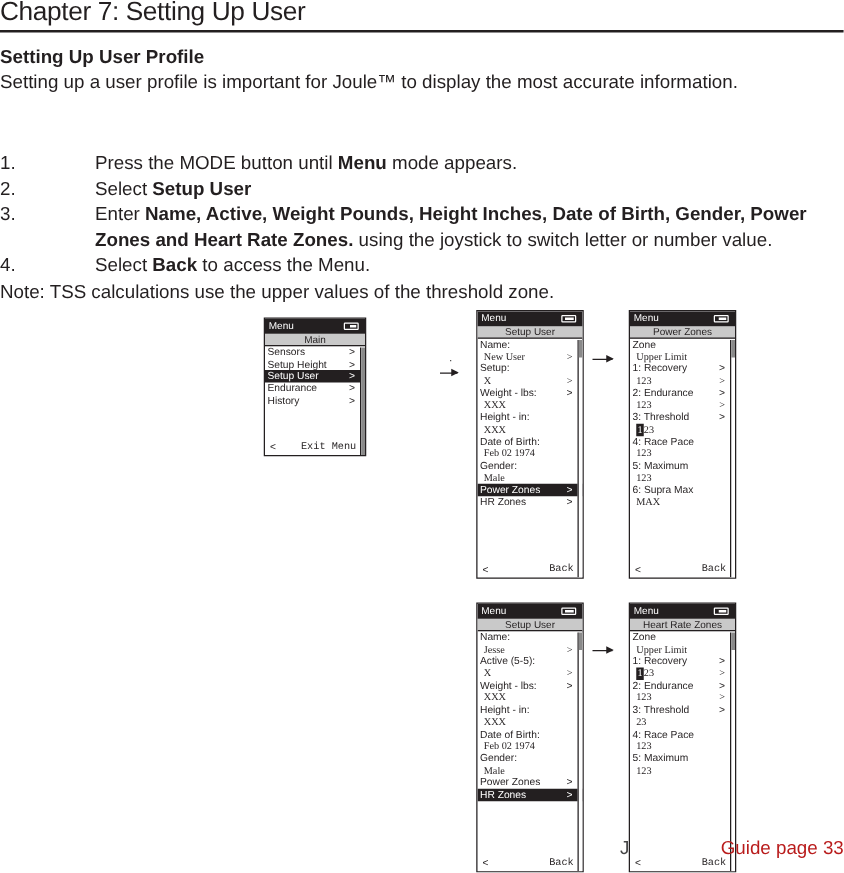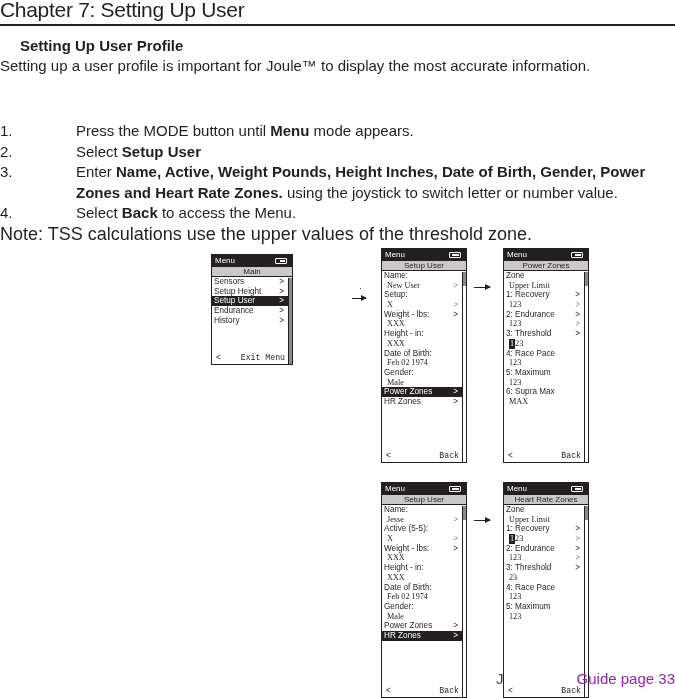--- a/index.html
+++ b/index.html
@@ -1,28 +1,28 @@
 <!DOCTYPE html>
 <html><head>
 <meta charset="utf-8">
 <style>
   * { box-sizing: border-box; margin: 0; padding: 0; }
   html, body { width: 675px; height: 698px; background: #ffffff; overflow: hidden; }
   body { position: relative; font-family: "Liberation Sans", sans-serif; color: #231f20; }
 
   .chapter-title { position: absolute; left: 0; top: -2px; font-size: 21px; letter-spacing: -0.3px; color: #231f20; }
   .chapter-rule { position: absolute; left: 0; top: 24px; width: 675px; height: 2px; background: #231f20; }
-  .section-title { position: absolute; left: 0; top: 37px; font-size: 15px; font-weight: bold; padding-left: 20px; }
+  .section-title { position: absolute; left: 0; top: 37px; font-size: 15px; font-weight: bold; }
   .intro { position: absolute; left: 0; top: 57px; font-size: 15px; text-align: center; }
 
   .steps { position: absolute; left: 0; top: 121px; width: 675px; font-size: 15px; line-height: 20.5px; }
   .step { position: relative; padding-left: 76px; }
   .step .num { position: absolute; left: 0; top: 0; }
   .step b { font-weight: bold; }
-  .note { font-size: 18px; }
+  .note { font-size: 15px; }
 
   
   .screen { position: absolute; border: 1px solid #231f20; background: #fff; font-size: 8.2px; line-height: 9.7px; color: #231f20; overflow: hidden; }
   .screen .topbar { height: 12px; background: #231f20; color: #fff; position: relative; padding-left: 3px; line-height: 12px; font-size: 8px; }
   .screen .battery { position: absolute; right: 5px; top: 3px; width: 12px; height: 6px; border: 1px solid #fff; border-radius: 1px; }
   .screen .battery .fill { position: absolute; right: 1px; top: 1px; height: 2px; background: #fff; }
   .screen .titlebar { height: 10px; background: #c9c9c9; border-bottom: 1px solid #231f20; text-align: center; line-height: 10px; font-size: 8px; }
   .screen .body { position: relative; }
   .screen .row { position: relative; height: 9.7px; padding-left: 2px; padding-right: 12px; white-space: nowrap; }
   .screen .row.indent { padding-left: 5px; font-family: Liberation Serif, serif; }
@@ -32,21 +32,21 @@
   .screen .scroll .thumb { position: absolute; left: 0; top: 0; width: 3px; background: #8a8a8a; }
   .screen .footer { position: absolute; left: 2px; right: 6px; bottom: 1px; height: 10px; }
   .screen .footer .lt { position: absolute; left: 2px; }
   .screen .footer .back { position: absolute; right: 1px; font-family: Liberation Mono, monospace; }
   .cursor { display: inline-block; background: #231f20; color: #fff; padding: 0 1px; }
 
   .arrow { position: absolute; height: 1px; background: #231f20; }
   .arrow::after { content: ""; position: absolute; right: -1px; top: -3px; border-left: 6px solid #231f20; border-top: 3.5px solid transparent; border-bottom: 3.5px solid transparent; }
   .dot { position: absolute; width: 1px; height: 1px; background: #555; }
 
-  .page-footer { position: absolute; right: 0; top: 670px; font-size: 15px; color: #a21caf; }
+  .page-footer { position: absolute; right: 0; top: 670px; font-size: 15px; color: #b91c1c; }
   .page-footer-j { position: absolute; left: 496px; top: 670px; font-size: 15px; color: #444; }
 </style>
 </head>
 <body>
 
 <div class="chapter-title">Chapter 7: Setting Up User</div>
 <div class="chapter-rule"></div>
 <div class="section-title">Setting Up User Profile</div>
 <div class="intro">Setting up a user profile is important for Joule™ to display the most accurate information.</div>
 

